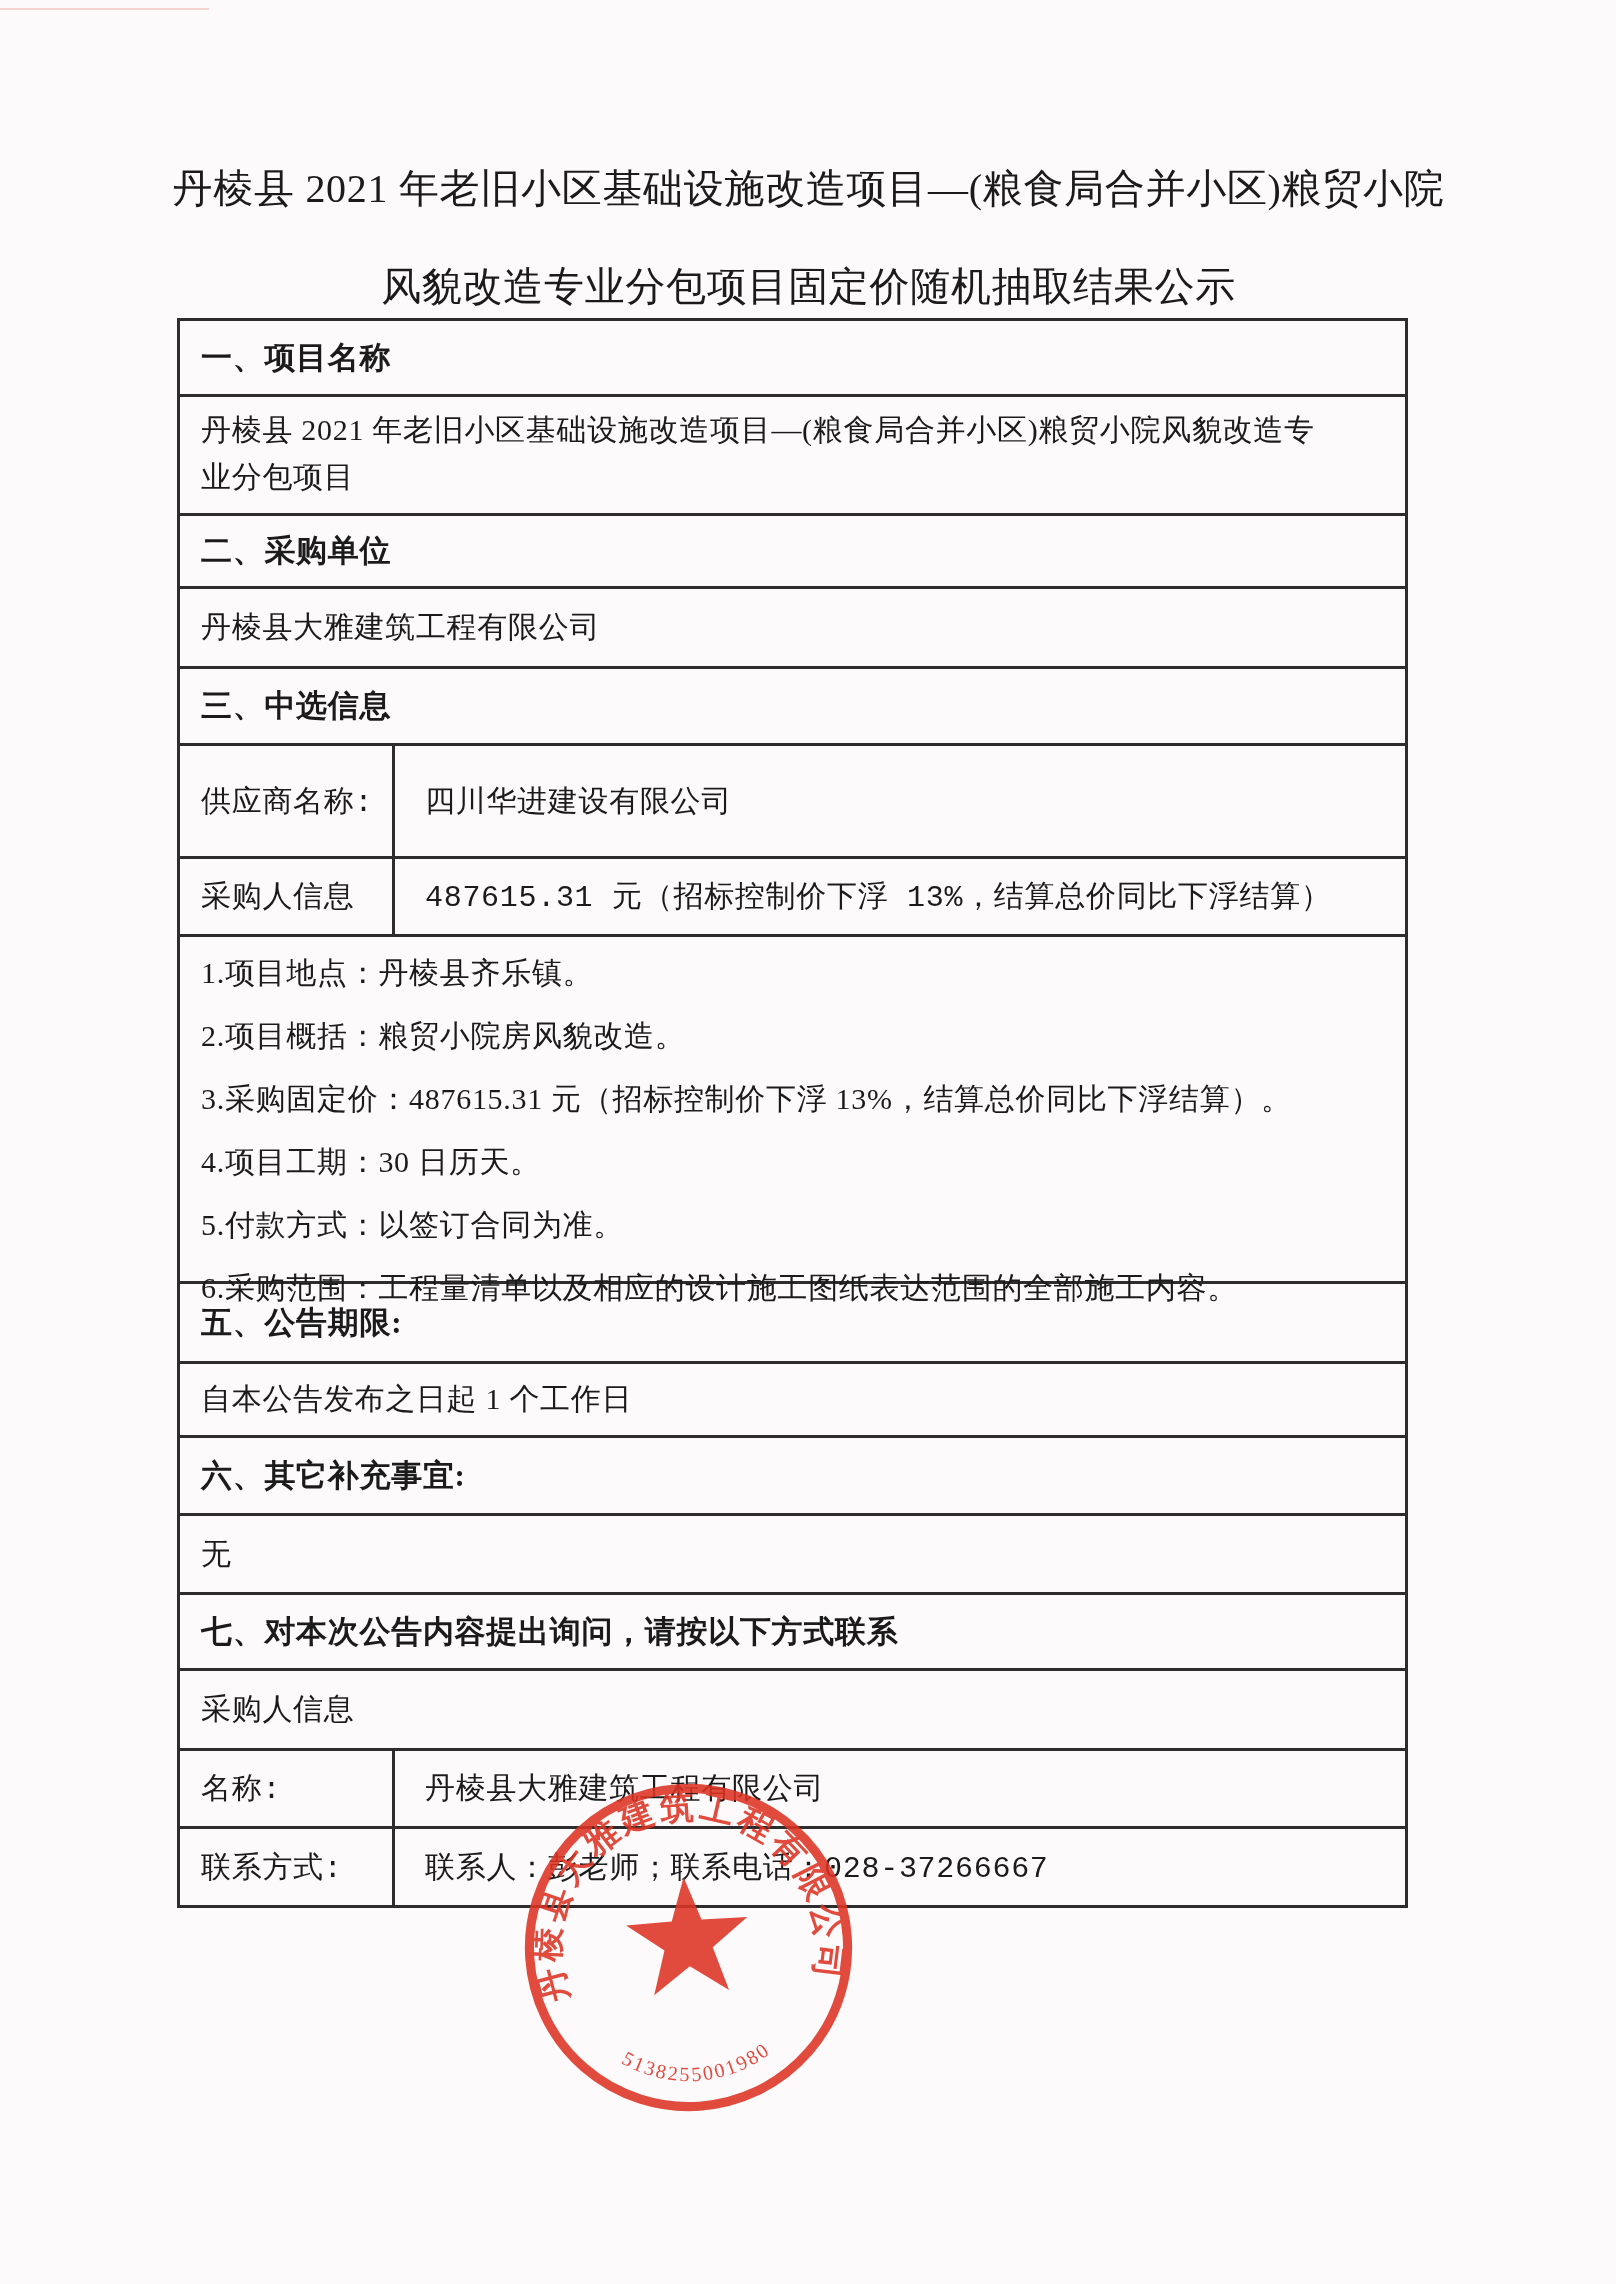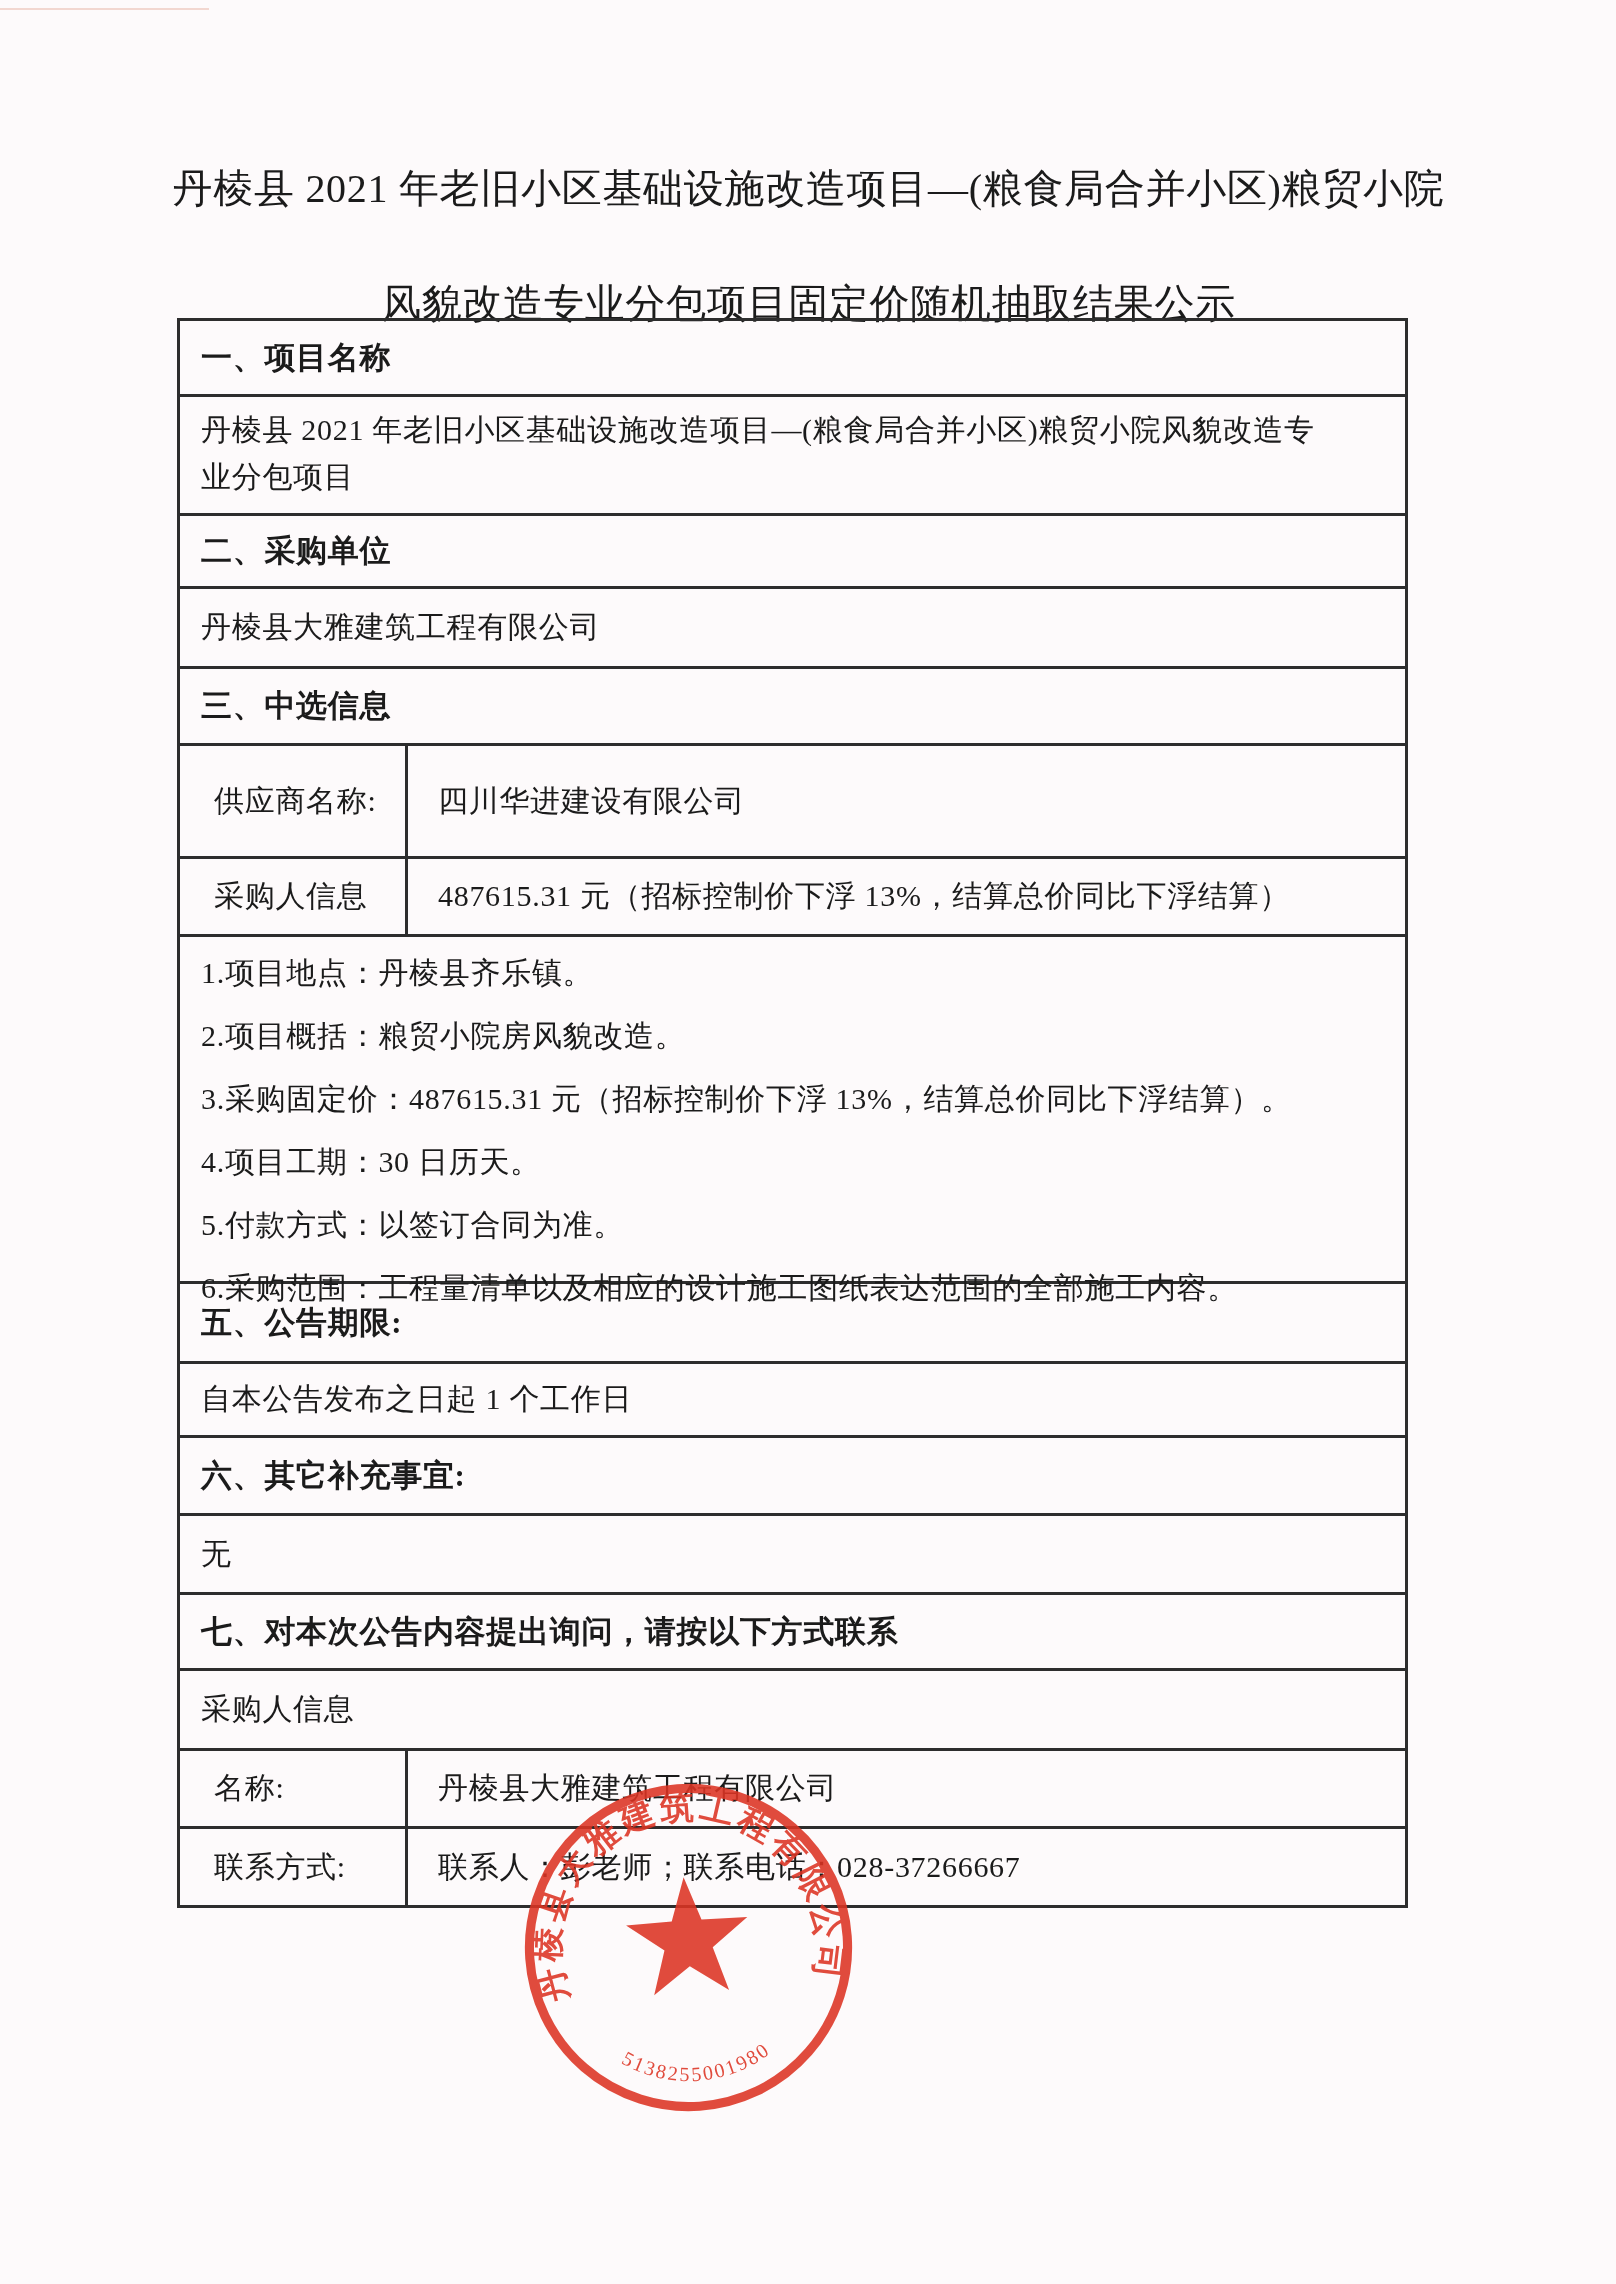--- a/index.html
+++ b/index.html
@@ -17,42 +17,42 @@
   }
   .doc-title{
     position:absolute;top:163px;left:0;right:0;
     text-align:center;
     font-weight:400;
     font-size:40px;
     letter-spacing:0.7px;
     line-height:52px;
   }
   .title-line{white-space:nowrap;}
-  .title-line + .title-line{margin-top:63px;}
+  .title-line + .title-line{margin-top:46px;}
 
   .doc-table{
     position:absolute;
     left:177px;top:318px;
     width:1231px;
     border:3.9px solid #2d2d2d;
     box-sizing:border-box;
     background:transparent;
   }
   .row{
     box-sizing:border-box;
     border-bottom:3.9px solid #2d2d2d;
     display:flex;
     align-items:center;
     font-size:30px;
     padding-left:21px;
     letter-spacing:0.7px;
   }
   .row:last-child{border-bottom:none;}
   .row.header{font-weight:700;font-size:31px;}
-  .row.two-col{padding-left:13px;}
+  .row.two-col{padding-left:0;font-family:Liberation Mono, monospace;}
   .row.wrap{
     display:block;
     padding-top:9px;
     padding-right:70px;
     line-height:47px;
   }
   .cell{
     box-sizing:border-box;
     height:100%;
     display:flex;

